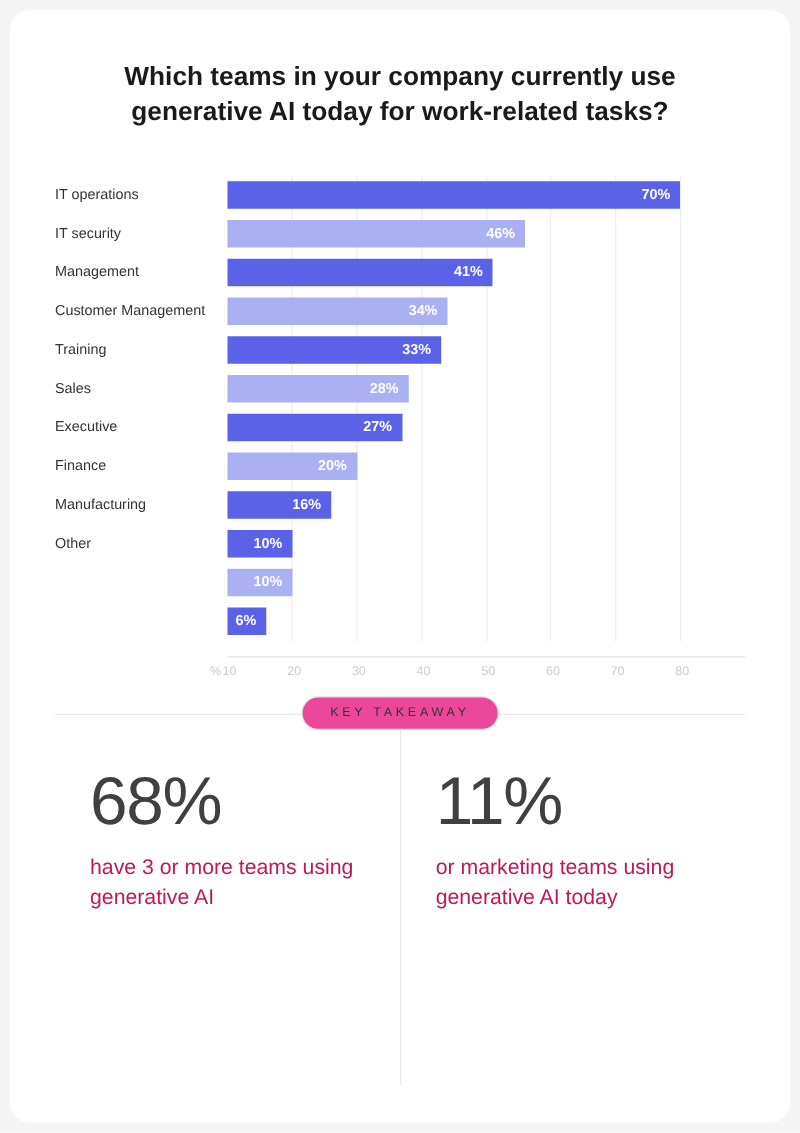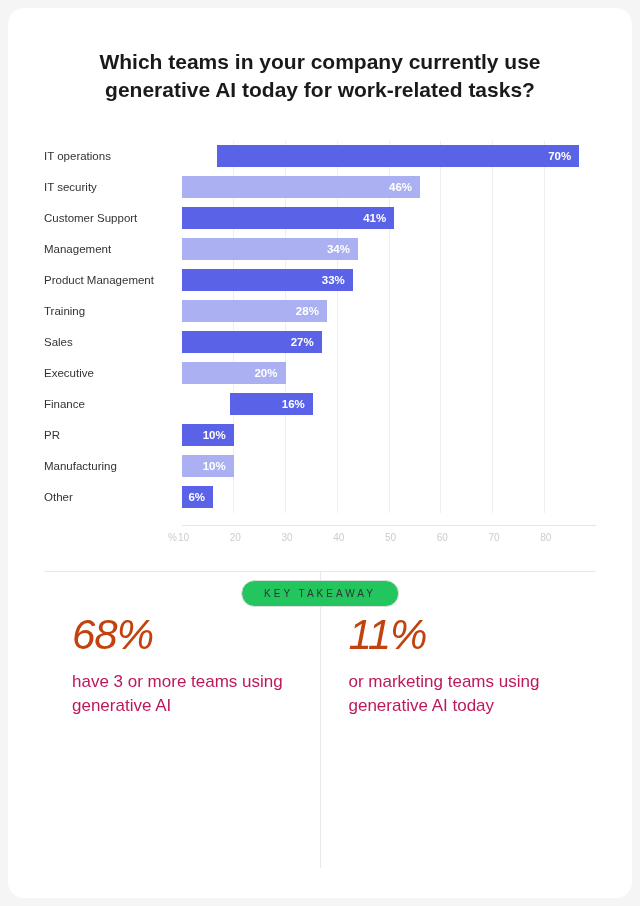--- a/index.html
+++ b/index.html
@@ -114,94 +114,90 @@
     .takeaway-section {
       margin-top: 28px;
       position: relative;
       flex: 1;
     }
     .takeaway-pill {
       position: absolute;
       top: -14px;
       left: 50%;
       transform: translateX(-50%);
-      background: #22c55e;
+      background: #ec4899;
       border: 1px solid #e0e0e0;
       border-radius: 999px;
       padding: 7px 22px;
       font-size: 10px;
       font-weight: 500;
       letter-spacing: 3px;
       color: #333;
       z-index: 2;
-      margin-top: 23px;
     }
     .takeaway-grid {
       display: flex;
       border-top: 1px solid #e8e8e8;
       height: 100%;
     }
     .takeaway-col {
       flex: 1;
       padding: 42px 20px 10px 28px;
     }
     .takeaway-col:first-child {
       border-right: 1px solid #e8e8e8;
     }
     .big-number {
-      font-size: 42px;
+      font-size: 54px;
       font-weight: 400;
-      color: #c2410c;
+      color: #404040;
       line-height: 1;
       margin-bottom: 14px;
       letter-spacing: -1px;
-      font-style: italic;
     }
     .takeaway-text {
       font-size: 17px;
       color: #be185d;
       line-height: 1.45;
       font-weight: 400;
     }
   </style>
 </head>
 <body>
 
 <div class="card">
   <h2 class="chart-title">Which teams in your company currently use generative AI today for work-related tasks?</h2>
 
   <div class="chart-area">
     <div class="y-labels" id="y-labels">
         <div class="y-label">IT operations</div>
         <div class="y-label">IT security</div>
-        <div class="y-label">Customer Support</div>
         <div class="y-label">Management</div>
-        <div class="y-label">Product Management</div>
+        <div class="y-label">Customer Management</div>
         <div class="y-label">Training</div>
         <div class="y-label">Sales</div>
         <div class="y-label">Executive</div>
         <div class="y-label">Finance</div>
-        <div class="y-label">PR</div>
         <div class="y-label">Manufacturing</div>
         <div class="y-label">Other</div>
       </div>
     <div class="bars-wrap">
       <div class="grid" id="grid">
           <div class="grid-line"></div>
           <div class="grid-line"></div>
           <div class="grid-line"></div>
           <div class="grid-line"></div>
           <div class="grid-line"></div>
           <div class="grid-line"></div>
           <div class="grid-line"></div>
           <div class="grid-line"></div>
         </div>
       <div class="bars" id="bars">
           <div class="bar-row">
-            <div class="bar dark" style="width: 87.5%; margin-left: 35px;">70%</div>
+            <div class="bar dark" style="width: 87.5%;">70%</div>
           </div>
           <div class="bar-row">
             <div class="bar light" style="width: 57.5%;">46%</div>
           </div>
           <div class="bar-row">
             <div class="bar dark" style="width: 51.25%;">41%</div>
           </div>
           <div class="bar-row">
             <div class="bar light" style="width: 42.5%;">34%</div>
           </div>
@@ -211,21 +207,21 @@
           <div class="bar-row">
             <div class="bar light" style="width: 35%;">28%</div>
           </div>
           <div class="bar-row">
             <div class="bar dark" style="width: 33.75%; padding-left: 12px;">27%</div>
           </div>
           <div class="bar-row">
             <div class="bar light" style="width: 25%;">20%</div>
           </div>
           <div class="bar-row">
-            <div class="bar dark" style="width: 20%; margin-left: 48px;">16%</div>
+            <div class="bar dark" style="width: 20%;">16%</div>
           </div>
           <div class="bar-row">
             <div class="bar dark" style="width: 12.5%;">10%</div>
           </div>
           <div class="bar-row">
             <div class="bar light" style="width: 12.5%;">10%</div>
           </div>
           <div class="bar-row">
             <div class="bar dark" style="width: 7.5%;">6%</div>
           </div>

